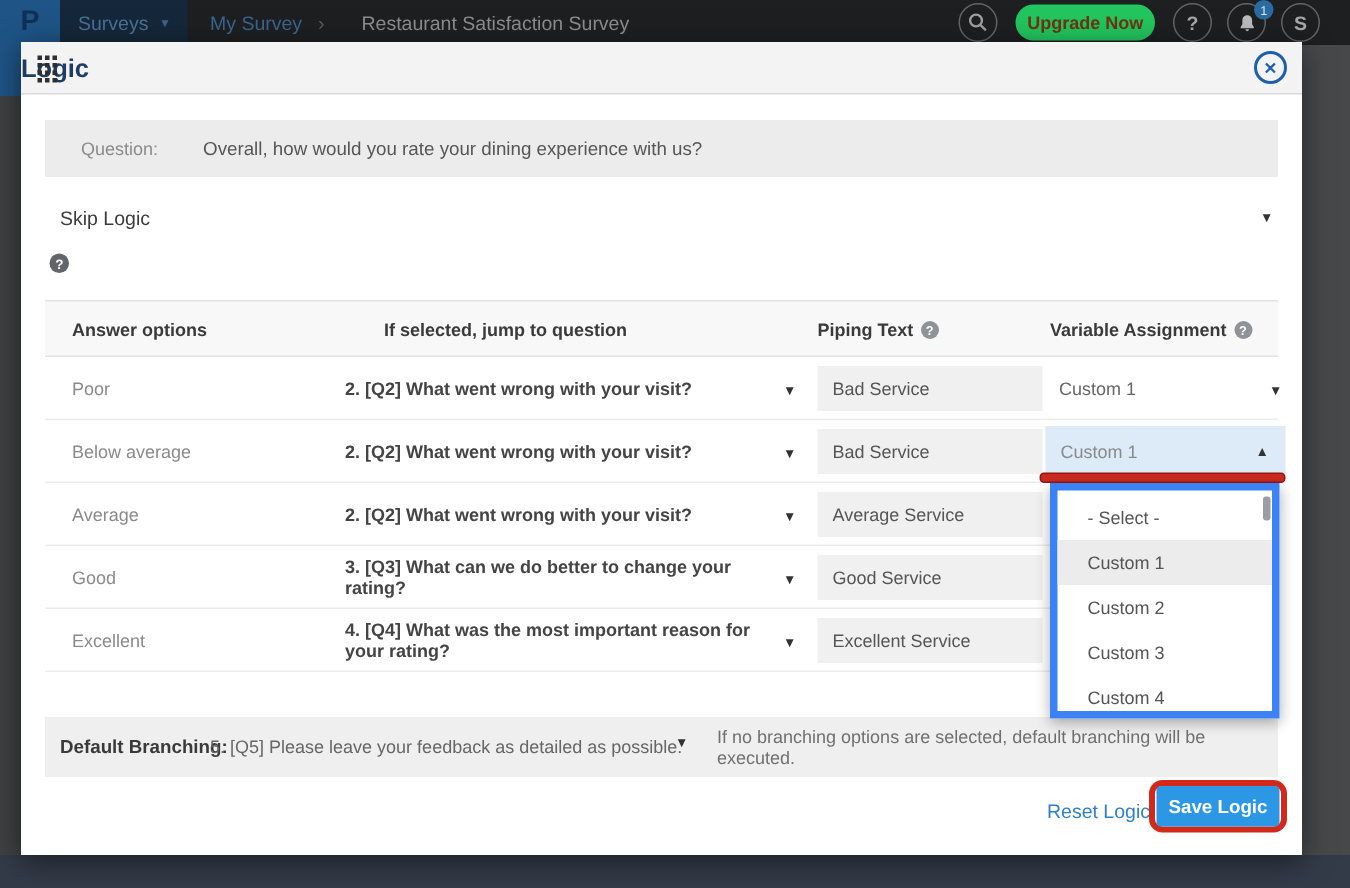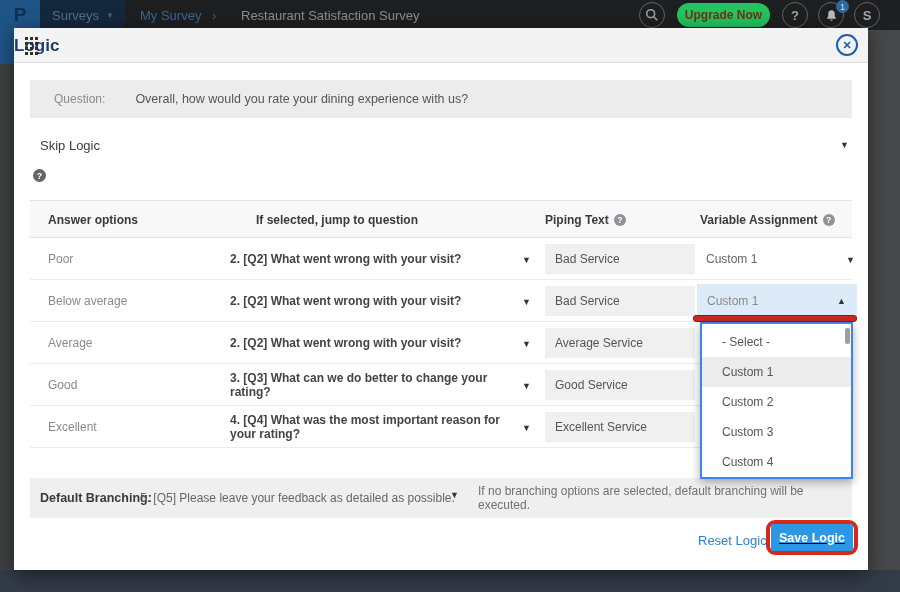--- a/index.html
+++ b/index.html
@@ -54,33 +54,33 @@
   .c2caret { position:absolute; left:492px; top:17px; font-size:9px; color:#333; cursor:pointer; }
   .c3 { position:absolute; left:515px; top:6px; width:150px; height:30px; background:#f0f0f0; border:none; color:#555; font-size:12px; padding:12px 10px; font-family:"Liberation Sans", sans-serif; }
   .c4t { position:absolute; left:676px; top:0; height:42px; display:flex; align-items:center; color:#666; cursor:pointer; }
   .c4c { position:absolute; left:816px; top:17px; font-size:9px; color:#333; cursor:pointer; }
   .sel-open { position:absolute; left:667px; top:4px; width:160px; height:33px; background:#dcebf7; display:flex; align-items:center; cursor:pointer; }
   .sel-open span.txt { margin-left:10px; color:#8a8a8a; font-size:12px; }
   .sel-open span.up { position:absolute; right:11px; font-size:9px; color:#333; }
 
   .red-bar { position:absolute; left:679px; top:287px; width:164px; height:7px; background:#cb2a20; border:1px solid #911911; border-radius:3px; z-index:6; }
 
-  .dd { position:absolute; left:686px; top:294px; width:153px; height:157px; background:#fff; border:2px solid #3b82f6; box-shadow:0 3px 9px rgba(0,0,0,0.33); z-index:7; padding-top:3px; }
+  .dd { position:absolute; left:686px; top:294px; width:153px; height:157px; background:#fff; border:5px solid #3b82f6; box-shadow:0 3px 9px rgba(0,0,0,0.33); z-index:7; padding-top:3px; }
   .dd-item { height:30px; line-height:30px; padding-left:20px; color:#555; font-size:12px; cursor:pointer; }
   .dd-item.hl { background:#ececec; }
   .dd-thumb { position:absolute; right:1px; top:4px; width:5px; height:16px; background:#9b9fa3; border-radius:2px; cursor:pointer; }
 
   .def-bar { position:absolute; left:16px; top:450px; width:822px; height:40px; background:#efefef; }
   .def-label { position:absolute; left:10px; top:0; height:40px; display:flex; align-items:center; color:#3a3a3a; font-size:12.5px; font-weight:bold; }
   .def-value { position:absolute; left:110px; top:0; height:40px; display:flex; align-items:center; color:#666; font-size:12px; cursor:pointer; }
   .def-caret { position:absolute; left:420px; top:12px; font-size:9px; color:#333; cursor:pointer; }
   .def-note { position:absolute; left:448px; top:0; height:40px; display:flex; align-items:center; color:#707070; font-size:12px; }
 
   .reset-link { position:absolute; left:684px; top:505px; color:#2f7fd0; font-size:13px; cursor:pointer; }
-  .save-ring { position:absolute; left:752px; top:492px; width:92px; height:35px; border:4px solid #d2291b; border-radius:9px; display:flex; justify-content:center; z-index:8;text-decoration:underline; }
+  .save-ring { position:absolute; left:752px; top:492px; width:92px; height:35px; border:4px solid #d2291b; border-radius:9px; display:flex; justify-content:center; z-index:8; }
   .save-btn { width:82px; height:27px; background:#2b97e5; border:none; border-radius:3px; color:#fff; font-size:12.5px; font-weight:bold; cursor:pointer; font-family:"Liberation Sans", sans-serif; }
 </style>
 </head>
 <body>
 
 <div class="screen">
 
   <div class="topbar">
     <div class="tb-navzone"></div>
     <div class="tb-tile">

